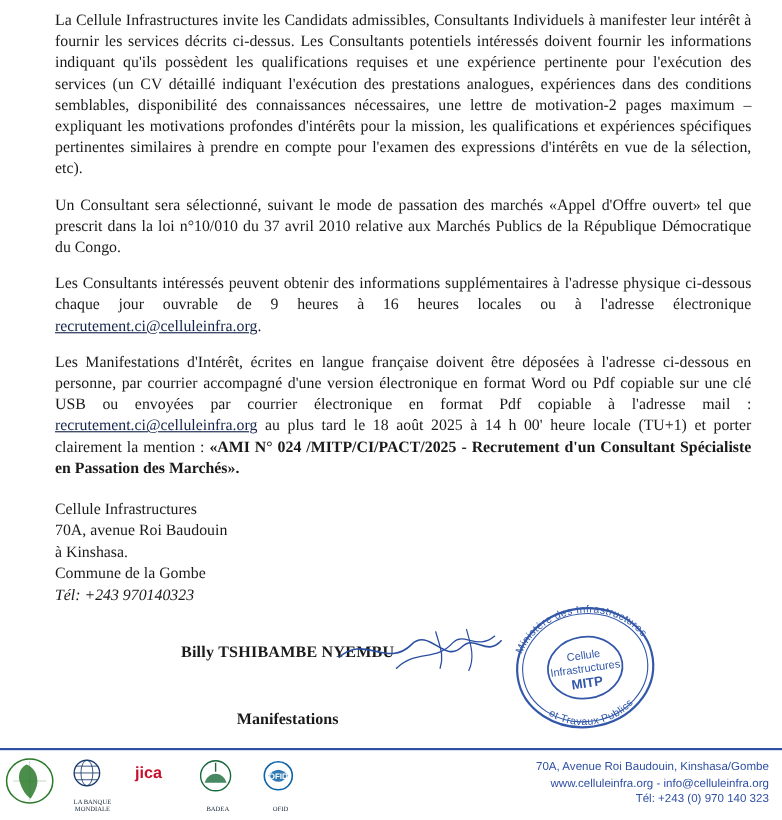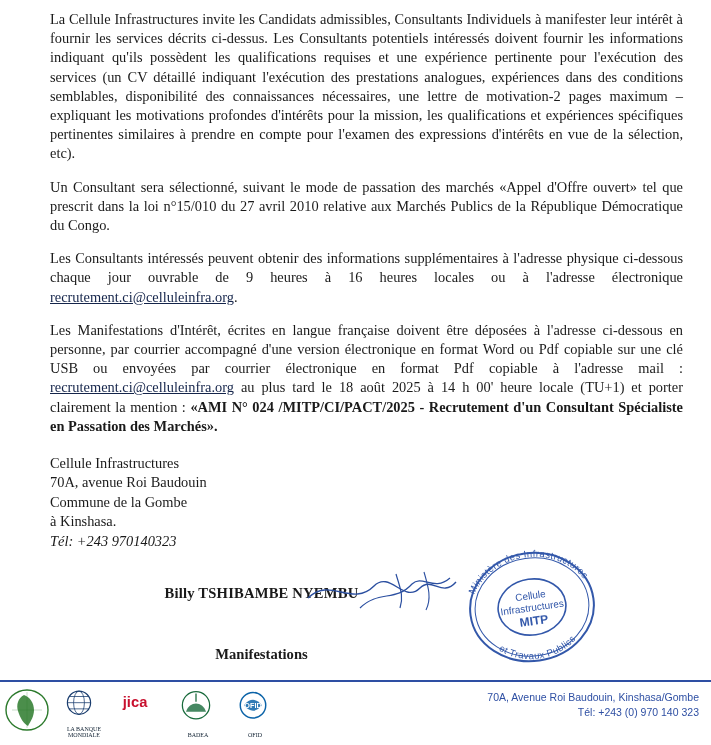--- a/index.html
+++ b/index.html
@@ -126,31 +126,31 @@
   }
   .footer-contact .line2 { color: #2e4fa3; }
 </style>
 </head>
 <body>
 
 <div class="page">
 
   <p class="body-par">La Cellule Infrastructures invite les Candidats admissibles, Consultants Individuels à manifester leur intérêt à fournir les services décrits ci-dessus. Les Consultants potentiels intéressés doivent fournir les informations indiquant qu'ils possèdent les qualifications requises et une expérience pertinente pour l'exécution des services (un CV détaillé indiquant l'exécution des prestations analogues, expériences dans des conditions semblables, disponibilité des connaissances nécessaires, une lettre de motivation-2 pages maximum – expliquant les motivations profondes d'intérêts pour la mission, les qualifications et expériences spécifiques pertinentes similaires à prendre en compte pour l'examen des expressions d'intérêts en vue de la sélection, etc).</p>
 
-  <p class="body-par">Un Consultant sera sélectionné, suivant le mode de passation des marchés «Appel d'Offre ouvert» tel que prescrit dans la loi n°15/010 du 27 avril 2010 relative aux Marchés Publics de la République Démocratique du Congo.</p>
+  <p class="body-par">Un Consultant sera sélectionné, suivant le mode de passation des marchés «Appel d'Offre ouvert» tel que prescrit dans la loi n°10/010 du 37 avril 2010 relative aux Marchés Publics de la République Démocratique du Congo.</p>
 
   <p class="body-par"><span>Les Consultants intéressés peuvent obtenir des informations supplémentaires à l'adresse physique ci-dessous chaque jour ouvrable de 9 heures à 16 heures locales ou à l'adresse électronique </span><span class="email-link">recrutement.ci@celluleinfra.org</span><span>.</span></p>
 
   <p class="body-par"><span>Les Manifestations d'Intérêt, écrites en langue française doivent être déposées à l'adresse ci-dessous en personne, par courrier accompagné d'une version électronique en format Word ou Pdf copiable sur une clé USB ou envoyées par courrier électronique en format Pdf copiable à l'adresse mail : </span><span class="email-link">recrutement.ci@celluleinfra.org</span><span> au plus tard le 18 août 2025 à 14 h 00' heure locale (TU+1) et porter clairement la mention : </span><span class="bold">«AMI N° 024 /MITP/CI/PACT/2025 - Recrutement d'un Consultant Spécialiste en Passation des Marchés».</span></p>
 
   <div class="addr-block">
     <div>Cellule Infrastructures</div>
     <div>70A, avenue Roi Baudouin</div>
+    <div>à Kinshasa.</div>
     <div>Commune de la Gombe</div>
-    <div>à Kinshasa.</div>
     <div class="tel-italic">Tél: +243 970140323</div>
   </div>
 
   <div class="sign-block">
     <div class="sign-name">Billy TSHIBAMBE NYEMBU</div>
     <div class="sign-role">Manifestations</div>
   </div>
 
   <svg class="signature-scribble" viewBox="0 0 190 46">
     <path d="M8 30 C 30 8, 52 40, 74 18 C 90 2, 104 36, 120 20 C 132 8, 142 30, 156 14" fill="none" stroke="#2b4fa0" stroke-width="1.4"></path>
@@ -225,15 +225,16 @@
         <path d="M13 19 q10 -12 20 0 q-10 12 -20 0 Z" fill="#0b63a8" opacity=".85"></path>
         <text x="23" y="22" text-anchor="middle" font-family="'Liberation Sans', sans-serif" font-size="8" font-weight="bold" fill="#ffffff">OFID</text>
       </svg>
       <div class="logo-caption">OFID</div>
     </div>
 
   </div>
 
   <div class="footer-contact">
     <div>70A, Avenue Roi Baudouin, Kinshasa/Gombe</div>
+    <div class="line2">www.celluleinfra.org - info@celluleinfra.org</div>
     <div>Tél: +243 (0) 970 140 323</div>
   </div>
 </div>
 
 </body></html>

